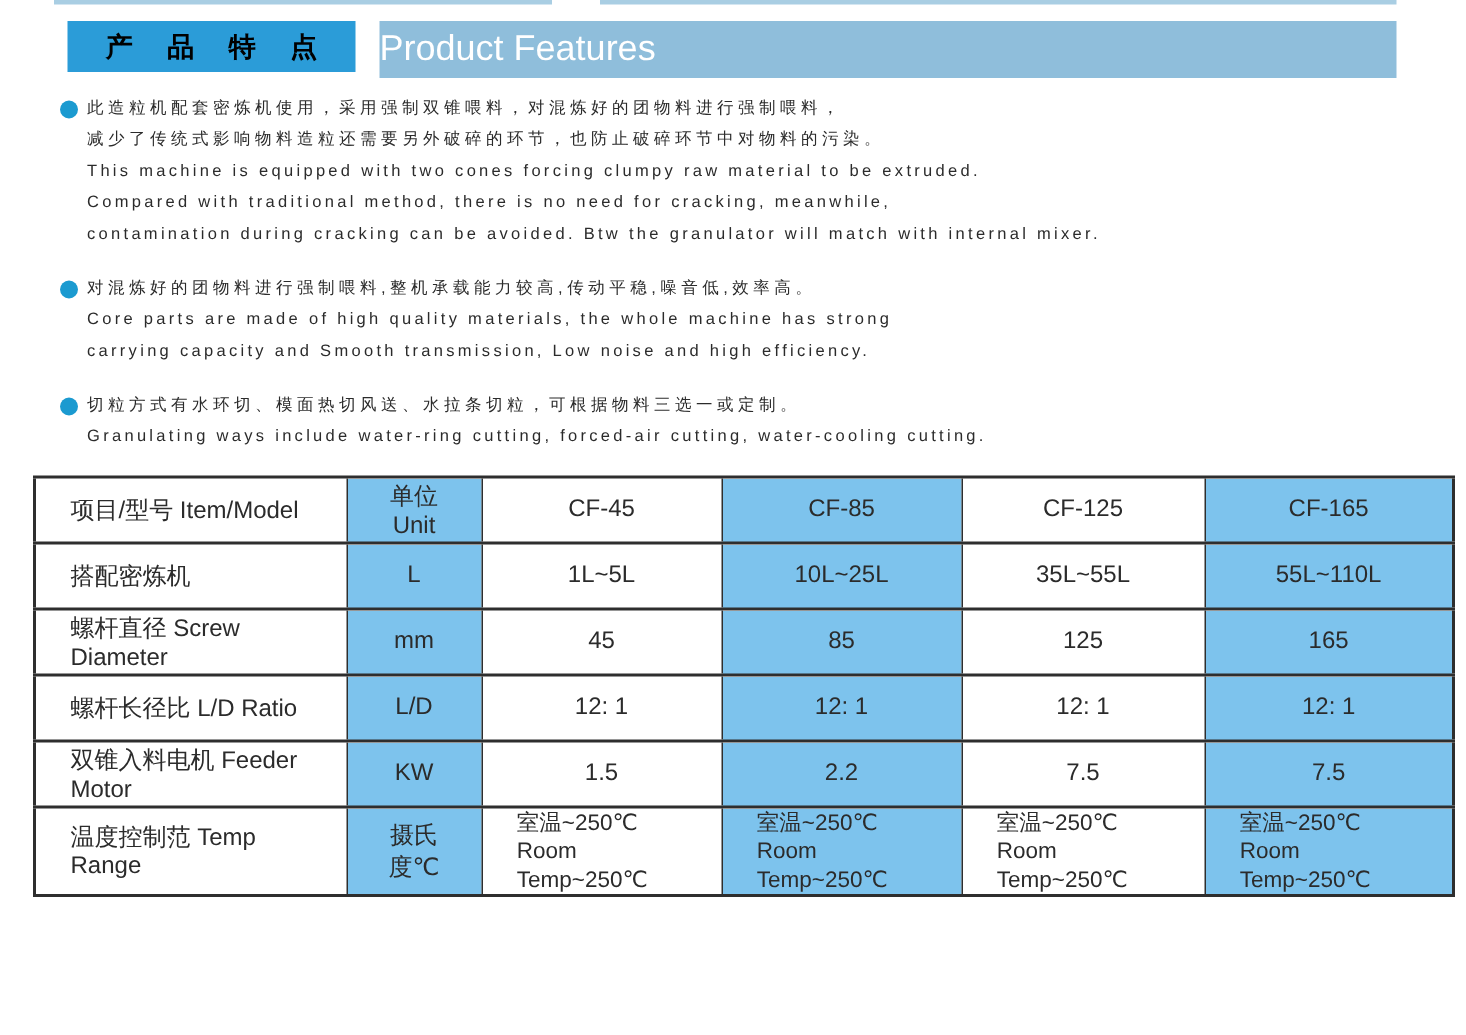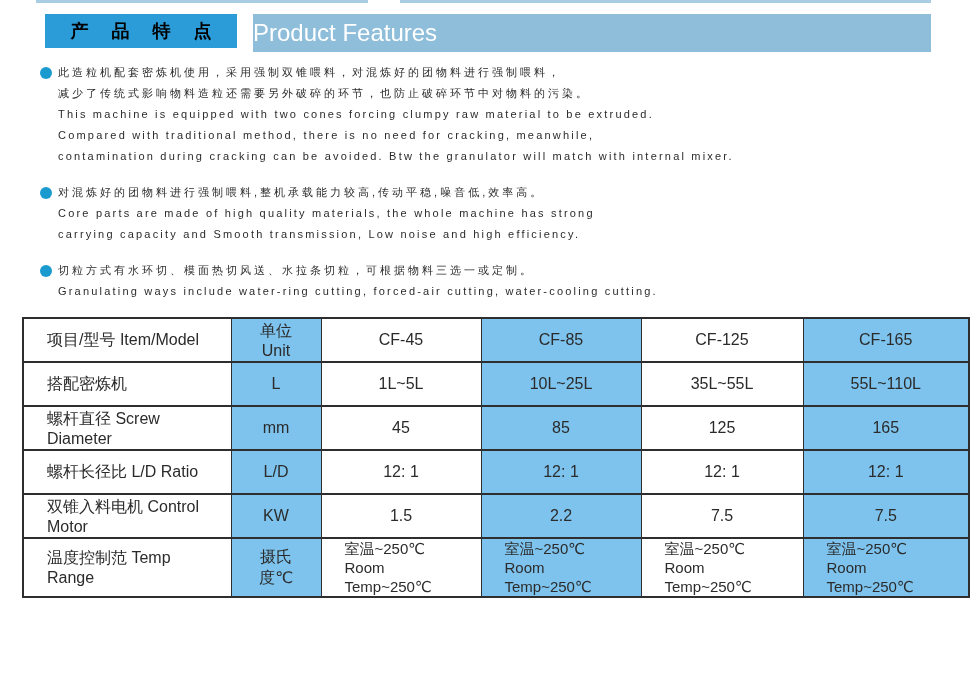--- a/index.html
+++ b/index.html
@@ -130,21 +130,21 @@
       </tr>
       <tr>
         <td class="label">螺杆长径比 L/D Ratio</td>
         <td class="blue unit">L/D</td>
         <td class="val">12: 1</td>
         <td class="blue val">12: 1</td>
         <td class="val">12: 1</td>
         <td class="blue val">12: 1</td>
       </tr>
       <tr>
-        <td class="label">双锥入料电机 Control Motor</td>
+        <td class="label">双锥入料电机 Feeder Motor</td>
         <td class="blue unit">KW</td>
         <td class="val">1.5</td>
         <td class="blue val">2.2</td>
         <td class="val">7.5</td>
         <td class="blue val">7.5</td>
       </tr>
       <tr class="left-vals">
         <td class="label">温度控制范 Temp Range</td>
         <td class="blue unit">摄氏度℃</td>
         <td class="val">室温~250℃

